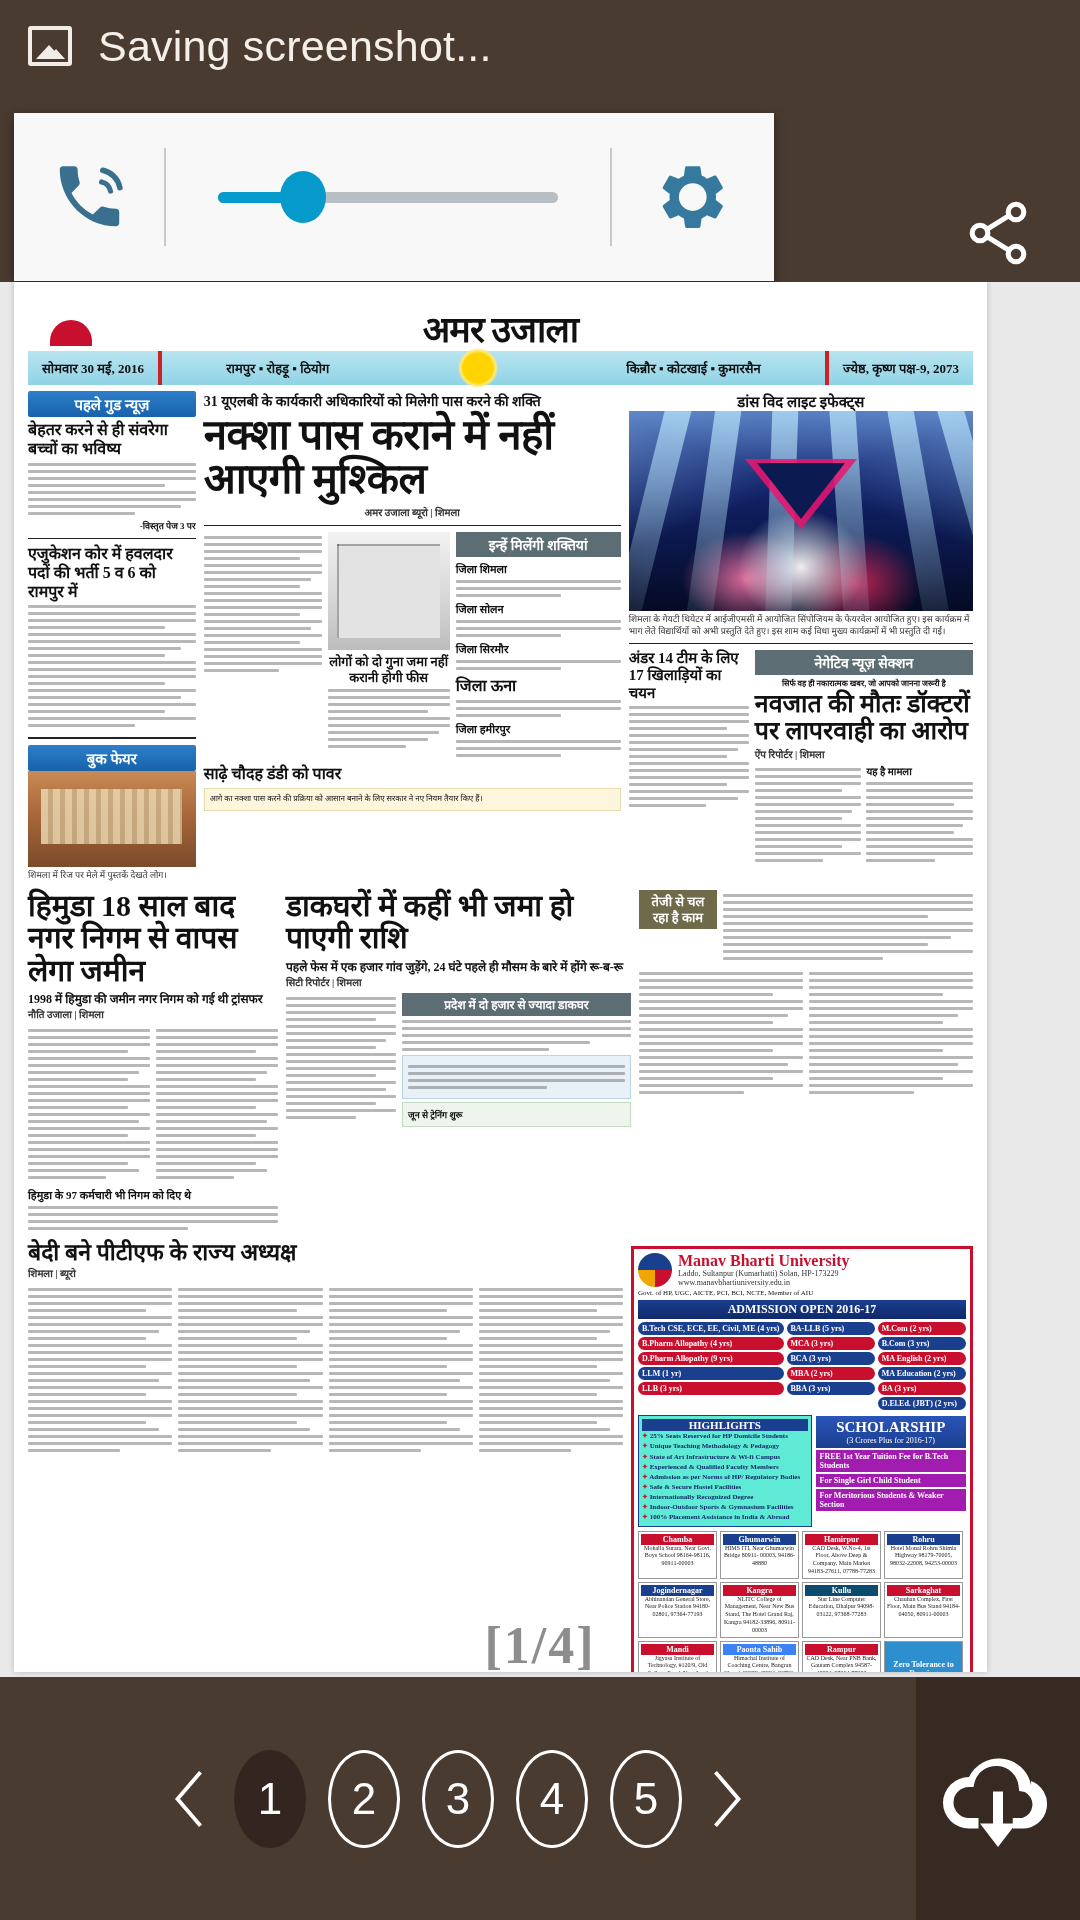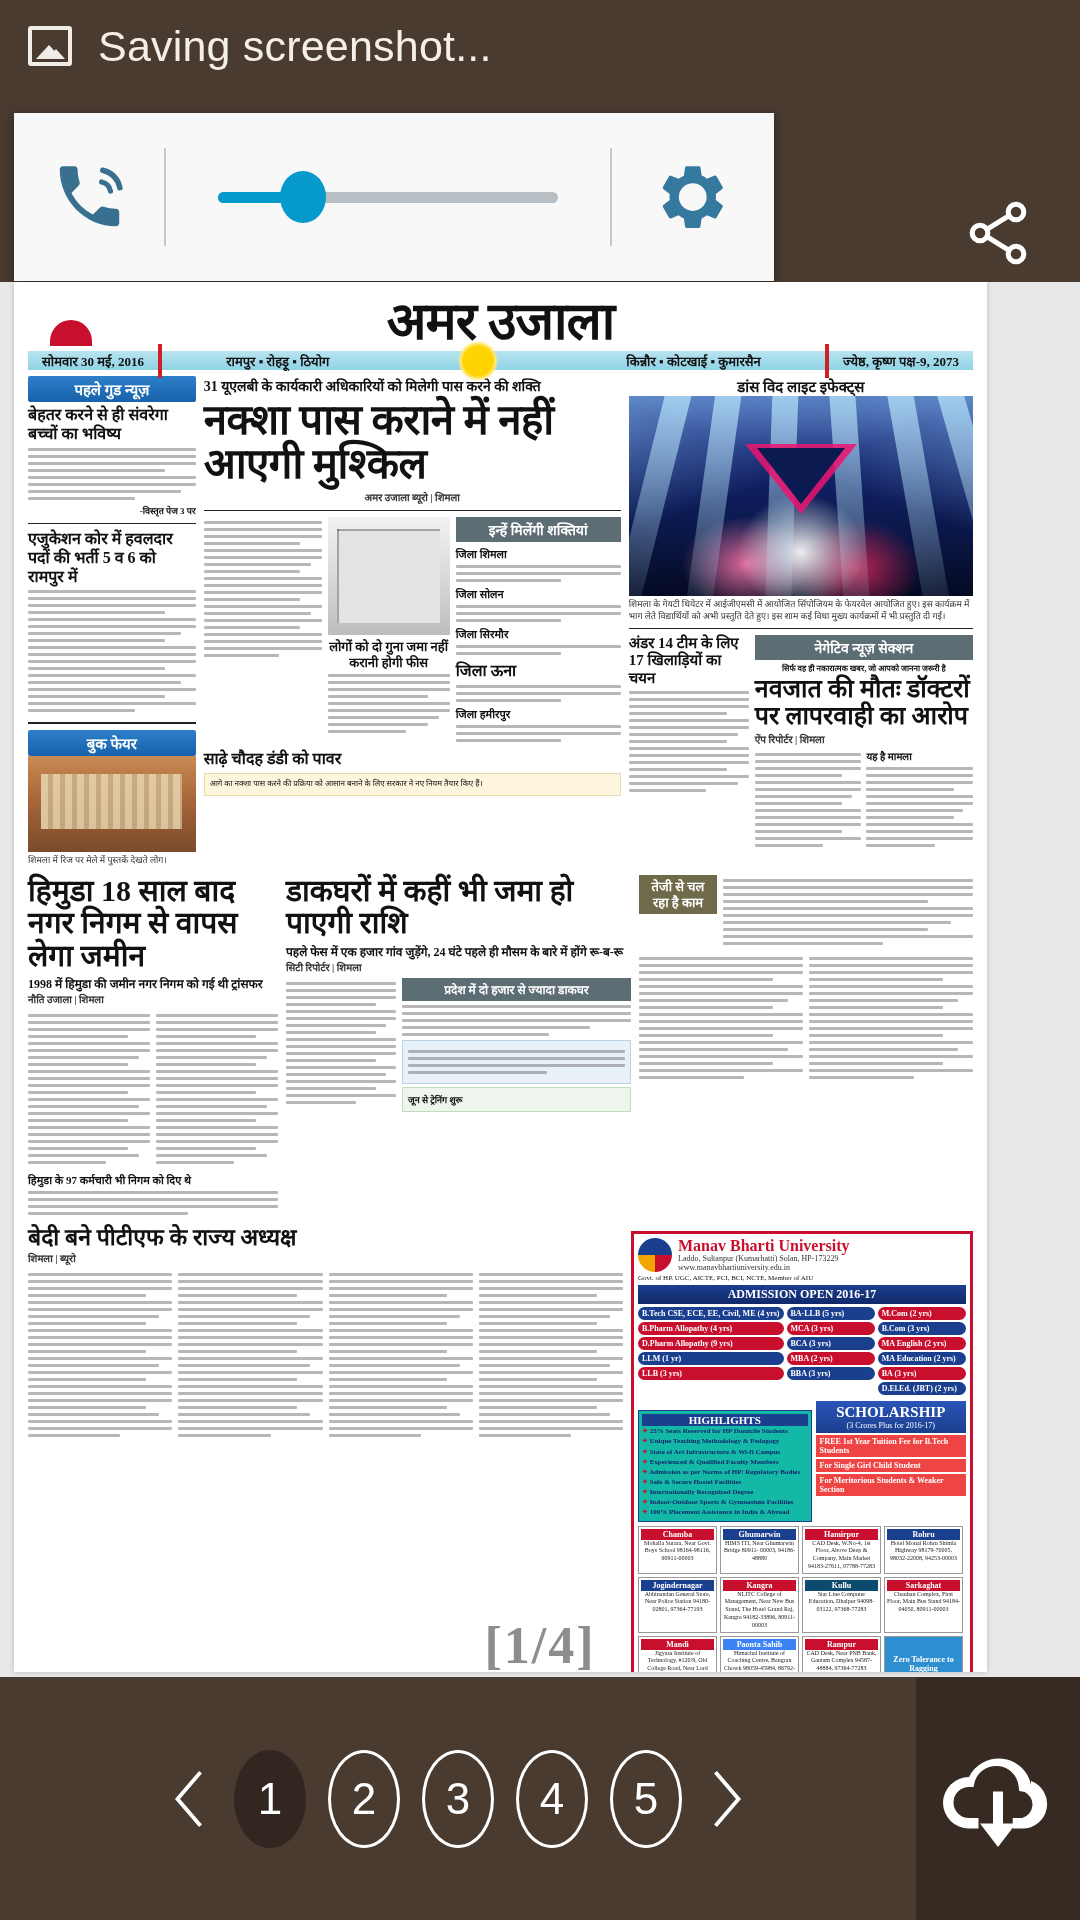--- a/index.html
+++ b/index.html
@@ -103,27 +103,27 @@
   
   #masthead {
     height:66px; position:relative; display:flex; align-items:flex-end;
     justify-content:center; padding-bottom:2px;
   }
   #masthead-logo {
     position:absolute; left:36px; bottom:2px; width:42px; height:26px;
     background:#c8102e; border-radius:22px 22px 0 0;
   }
   #masthead-name {
-    font-size:52px; font-weight:700; letter-spacing:-1px;
+    font-size:36px; font-weight:700; letter-spacing:-1px;
     font-family:"Liberation Serif", serif; line-height:.9;
   }
 
   
   #date-bar {
-    height:19px; margin:3px 14px 0 14px;
+    height:34px; margin:3px 14px 0 14px;
     background:linear-gradient(#b9e4ef,#8fd3e6);
     display:flex; align-items:center; position:relative;
     font-size:13px; font-weight:700;justify-content:flex-end;
   }
   #date-bar .dseg { padding:0 14px; white-space:nowrap; }
   #date-bar .dsep { width:4px; height:34px; background:#cf2026; flex:none; }
   #date-bar .dmid { flex:1; display:flex; align-items:center; justify-content:space-around; position:relative; }
   #sun-icon {
     width:40px; height:40px; background:radial-gradient(circle,#ffd400 52%,#ffe97a 62%,rgba(255,233,122,0) 72%);
     border-radius:50%; flex:none;
@@ -247,32 +247,32 @@
     font-size:12px; font-weight:700; text-align:center; padding:2px 0; margin-top:3px;
   }
   .mbu-courses { display:flex; gap:3px; margin-top:3px; }
   .mbu-col { flex:1; display:flex; flex-direction:column; gap:2px; }
   .pill {
     font-size:8px; font-weight:700; color:#fff; padding:2px 4px; border-radius:9px;
     white-space:nowrap; overflow:hidden; text-overflow:ellipsis;
   }
   .pill.blue { background:#1b3f8f; }
   .pill.red  { background:#c8102e; }
-  #mbu-hl { background:#14b8a6; border:1px solid #1b3f8f; padding:3px; margin-top:12px; }
+  #mbu-hl { background:#5eead4; border:1px solid #1b3f8f; padding:3px; margin-top:2px; }
   #mbu-hl-title { background:#1b3f8f; color:#fff; font-size:11px; font-weight:700; text-align:center; }
   #mbu-hl ul { list-style:none; }
   #mbu-hl li { font-size:7px; color:#10286a; font-weight:700; line-height:1.45; }
   #mbu-hl li:before { content:"✦ "; color:#c8102e; }
   #mbu-scholar {
     background:linear-gradient(#2a55b8,#1b3f8f); color:#fff; text-align:center;
     padding:3px; margin-top:3px;
   }
   #mbu-scholar .t1 { font-size:15px; font-weight:700; }
   #mbu-scholar .t2 { font-size:8px; }
-  .mbu-offer { font-size:8px; font-weight:700; color:#fff; background:#ef4444; padding:2px 4px; margin-top:2px; }
+  .mbu-offer { font-size:8px; font-weight:700; color:#fff; background:#a21caf; padding:2px 4px; margin-top:2px; }
   .mbu-cities { display:flex; flex-wrap:wrap; gap:3px; margin-top:4px; }
   .mbu-city { width:calc(25% - 3px); border:1px solid #999; padding:2px; text-align:center; }
   .mbu-city .cn { font-size:8px; font-weight:700; color:#fff; padding:1px; }
   .mbu-city .ca { font-size:6px; color:#222; line-height:1.3; }
 
   
   #page-indicator {
     position:absolute; left:50%; top:1616px; transform:translateX(-50%);
     font-size:52px; font-weight:700; color:#8d8d8d;
     font-family:"Liberation Serif", serif;

